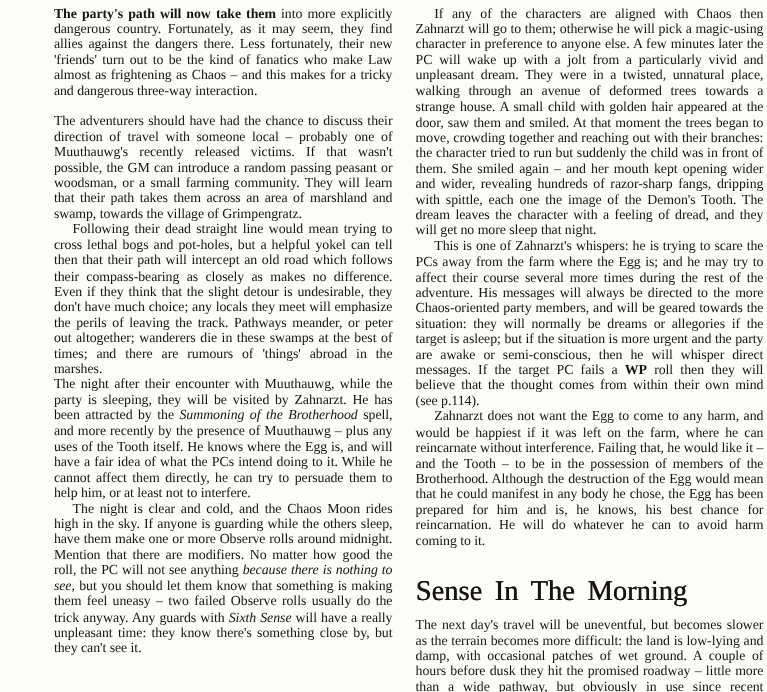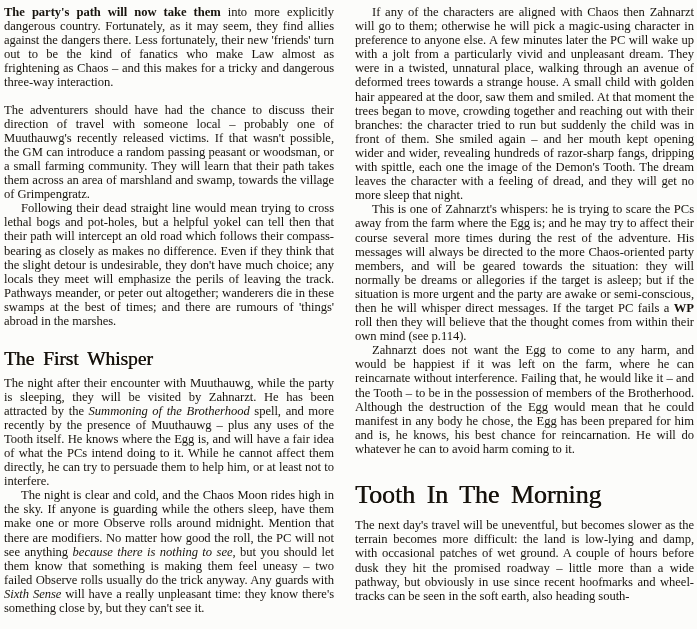--- a/index.html
+++ b/index.html
@@ -16,21 +16,21 @@
     width: 697px; height: 629px;
   }
   .col {
     font-family: "Liberation Serif", "DejaVu Serif", serif;
     font-size: 12.6px;
     line-height: 14.1px;
     color: #17130d;
     text-align: justify;
     letter-spacing: -0.05px;
   }
-  .col-left  { width: 330px; }
+  .col-left  { width: 330px; margin-left: 45px; }
   .col-right { width: 339px; }
   p { margin: 0; }
   p.space-before { margin-top: 13px; }
   p.indent { text-indent: 17px; }
   .r-n { }
   .r-b  { font-weight: 700; }
   .r-i  { }
   .r-bi { font-weight: 400; font-style: italic; }
   .heading {
     font-family: "Liberation Serif", "DejaVu Serif", serif;
@@ -43,24 +43,23 @@
   .h1 { font-size: 26px;   margin: 25px 0 10px 0; word-spacing: 5px; }
 </style>
 </head>
 <body>
 
 <div class="page">
   <div class="col col-left">
       <p class=""><span class="r-b">The party's path will now take them</span><span class="r-n"> into more explicitly dangerous country. Fortunately, as it may seem, they find allies against the dangers there. Less fortunately, their new 'friends' turn out to be the kind of fanatics who make Law almost as frightening as Chaos – and this makes for a tricky and dangerous three-way interaction.</span></p>
       <p class="space-before"><span class="r-n">The adventurers should have had the chance to discuss their direction of travel with someone local – probably one of Muuthauwg's recently released victims. If that wasn't possible, the GM can introduce a random passing peasant or woodsman, or a small farming community. They will learn that their path takes them across an area of marshland and swamp, towards the village of Grimpengratz.</span></p>
       <p class="indent "><span class="r-n">Following their dead straight line would mean trying to cross lethal bogs and pot-holes, but a helpful yokel can tell then that their path will intercept an old road which follows their compass-bearing as closely as makes no difference. Even if they think that the slight detour is undesirable, they don't have much choice; any locals they meet will emphasize the perils of leaving the track. Pathways meander, or peter out altogether; wanderers die in these swamps at the best of times; and there are rumours of 'things' abroad in the marshes.</span></p>
-      <div class="heading h2">The First Whisper</div>
       <p class=""><span class="r-n">The night after their encounter with Muuthauwg, while the party is sleeping, they will be visited by Zahnarzt. He has been attracted by the </span><span class="r-bi">Summoning of the Brotherhood</span><span class="r-n"> spell, and more recently by the presence of Muuthauwg – plus any uses of the Tooth itself. He knows where the Egg is, and will have a fair idea of what the PCs intend doing to it. While he cannot affect them directly, he can try to persuade them to help him, or at least not to interfere.</span></p>
       <p class="indent "><span class="r-n">The night is clear and cold, and the Chaos Moon rides high in the sky. If anyone is guarding while the others sleep, have them make one or more </span><span class="r-i">Observe</span><span class="r-n"> rolls around midnight. Mention that there are modifiers. No matter how good the roll, the PC will not see anything </span><span class="r-bi">because there is nothing to see</span><span class="r-n">, but you should let them know that something is making them feel uneasy – two failed </span><span class="r-i">Observe</span><span class="r-n"> rolls usually do the trick anyway. Any guards with </span><span class="r-bi">Sixth Sense</span><span class="r-n"> will have a really unpleasant time: they know there's something close by, but they can't see it.</span></p>
     </div>
   <div class="col col-right">
       <p class="indent "><span class="r-n">If any of the characters are aligned with Chaos then Zahnarzt will go to them; otherwise he will pick a magic-using character in preference to anyone else. A few minutes later the PC will wake up with a jolt from a particularly vivid and unpleasant dream. They were in a twisted, unnatural place, walking through an avenue of deformed trees towards a strange house. A small child with golden hair appeared at the door, saw them and smiled. At that moment the trees began to move, crowding together and reaching out with their branches: the character tried to run but suddenly the child was in front of them. She smiled again – and her mouth kept opening wider and wider, revealing hundreds of razor-sharp fangs, dripping with spittle, each one the image of the Demon's Tooth. The dream leaves the character with a feeling of dread, and they will get no more sleep that night.</span></p>
       <p class="indent "><span class="r-n">This is one of Zahnarzt's whispers: he is trying to scare the PCs away from the farm where the Egg is; and he may try to affect their course several more times during the rest of the adventure. His messages will always be directed to the more Chaos-oriented party members, and will be geared towards the situation: they will normally be dreams or allegories if the target is asleep; but if the situation is more urgent and the party are awake or semi-conscious, then he will whisper direct messages. If the target PC fails a </span><span class="r-b">WP</span><span class="r-n"> roll then they will believe that the thought comes from within their own mind (see p.114).</span></p>
       <p class="indent "><span class="r-n">Zahnarzt does not want the Egg to come to any harm, and would be happiest if it was left on the farm, where he can reincarnate without interference. Failing that, he would like it – and the Tooth – to be in the possession of members of the Brotherhood. Although the destruction of the Egg would mean that he could manifest in any body he chose, the Egg has been prepared for him and is, he knows, his best chance for reincarnation. He will do whatever he can to avoid harm coming to it.</span></p>
-      <div class="heading h1">Tooth In The Morning</div>
+      <div class="heading h1">Sense In The Morning</div>
       <p class=""><span class="r-n">The next day's travel will be uneventful, but becomes slower as the terrain becomes more difficult: the land is low-lying and damp, with occasional patches of wet ground. A couple of hours before dusk they hit the promised roadway – little more than a wide pathway, but obviously in use since recent hoofmarks and wheel-tracks can be seen in the soft earth, also heading south-</span></p>
     </div>
 </div>
 
 </body></html>

